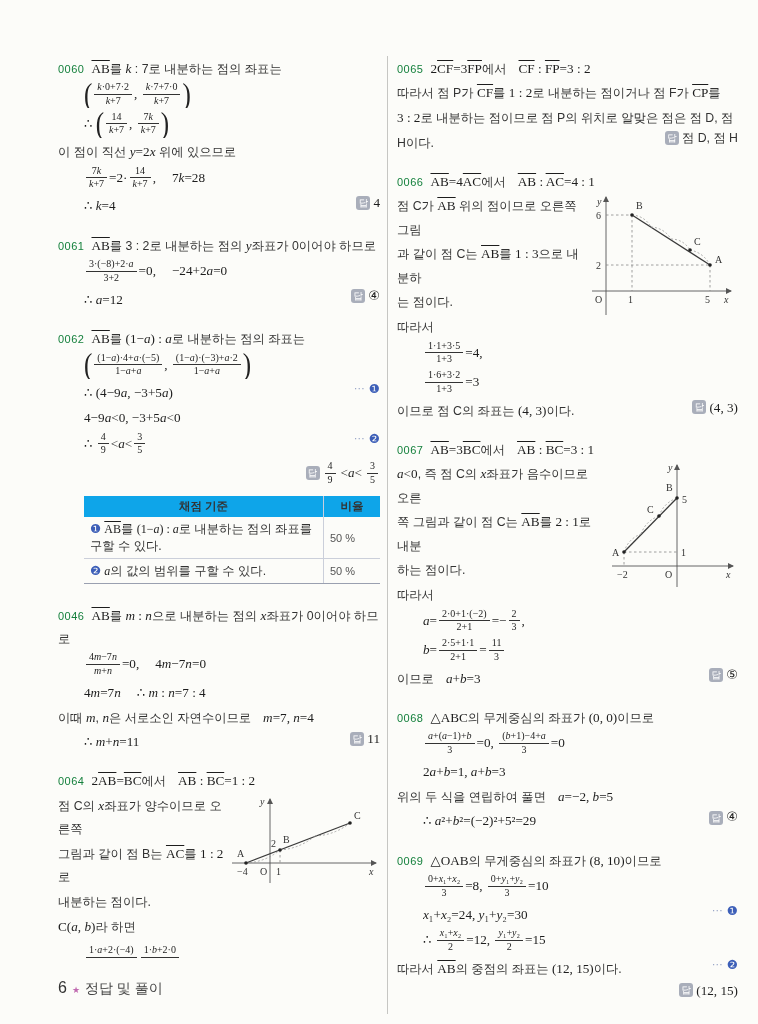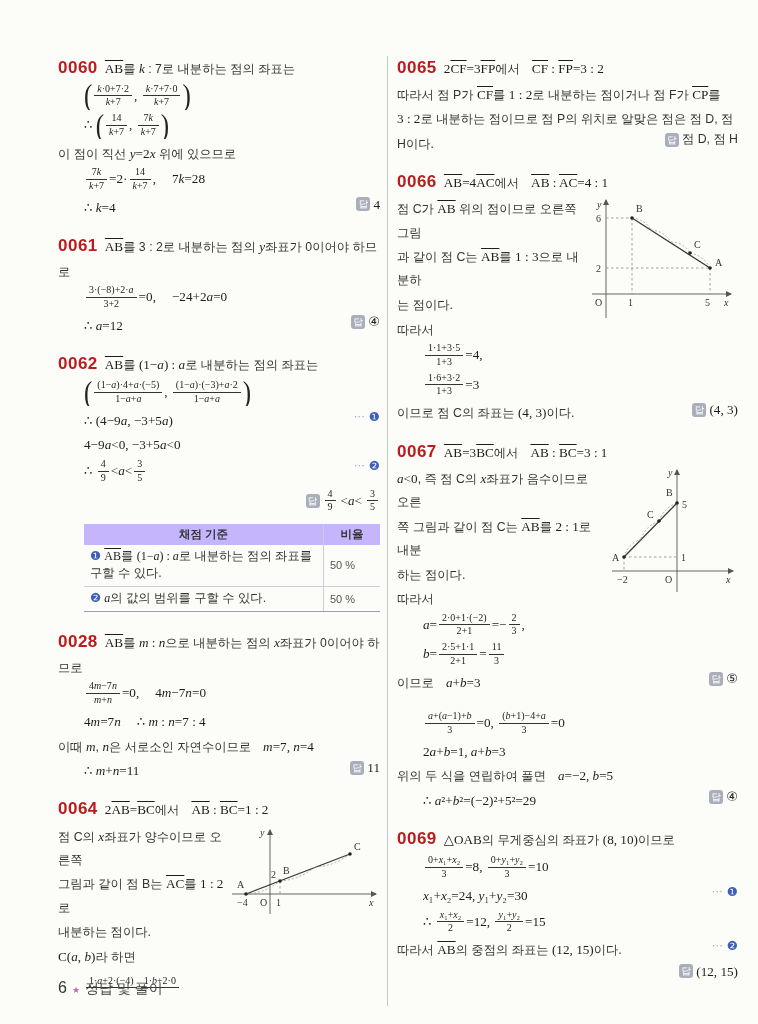--- a/index.html
+++ b/index.html
@@ -7,41 +7,41 @@
         font-family:"Liberation Sans",sans-serif;color:#333;}
   .cols{display:flex;padding:54px 20px 0 58px;}
   .colL{width:322px;flex:none;}
   .divider{flex:none;width:1px;background:#c6c6c3;margin:2px 9px 0 7px;}
   .colR{flex:1;min-width:0;}
   .prob{margin-bottom:13px;overflow:hidden;}
   .ln{margin:1.5px 0;line-height:1.45;overflow:hidden;}
   .i1{margin-left:26px;}
   .clr{clear:right;}
   .rt{float:right;display:flex;align-items:center;gap:3px;margin-left:8px;}
-  .pnum{color:#b91c1c;font-weight:bold;font-size:17px;margin-right:7px;letter-spacing:.5px;}
+  .pnum{color:#15803d;font-weight:normal;font-size:11px;margin-right:7px;letter-spacing:.5px;}
   .kt{font-size:12.3px;color:#333;}
   .mt{font-family:"Liberation Serif",serif;font-size:13.2px;color:#1d1d1d;}
   .mt i{font-style:italic;}
   .ovl{text-decoration:overline;}
   .frac{display:inline-flex;flex-direction:column;vertical-align:middle;text-align:center;
         font-family:"Liberation Serif",serif;font-size:10px;color:#1d1d1d;margin:1px 2px;line-height:1.25;}
   .frac i{font-style:italic;}
   .fn{border-bottom:1px solid #333;padding:0 3px;}
   .fd{padding:0 3px;}
   .bigp{font-family:"Liberation Serif",serif;font-size:25px;font-weight:300;display:inline-block;
         transform:scaleY(1.25);vertical-align:middle;color:#222;line-height:1;}
   .ansbox{display:inline-block;min-width:14px;height:14px;background:#a9aeba;color:#fff;border-radius:3px;
         font-size:9.5px;line-height:14px;text-align:center;vertical-align:1px;font-family:"Liberation Sans",sans-serif;}
   .circ{font-family:"DejaVu Sans",sans-serif;font-size:13px;color:#222;}
   .bnum{color:#3d5fb8;font-size:12.5px;font-family:"DejaVu Sans",sans-serif;}
   .lead{color:#9aa6c8;font-size:11px;letter-spacing:1px;}
   .gfloat{float:right;margin:0 0 2px 6px;}
   .crit{border-collapse:collapse;margin:9px 0 4px 0;color:#555;width:100%;}
   .crit.ind{margin-left:26px;width:calc(100% - 26px);}
-  .crit th{background:#c4b5fd;color:#333;font-size:11.5px;font-weight:bold;padding:3px 6px;}
+  .crit th{background:#0ea5e9;color:#333;font-size:11.5px;font-weight:bold;padding:3px 6px;}
   .crit th.pct{width:44px;border-left:1px solid #c9cede;}
   .crit td{font-size:11px;padding:3.5px 6px;border-bottom:1px solid #cbcfda;text-align:left;}
   .crit td.pct{text-align:left;border-left:1px solid #cbcfda;}
   .crit tr.last td{border-bottom:1px solid #9aa0b0;margin-top:27px;}
   .crit .mt{font-size:12px;}
   .footer{position:absolute;left:58px;bottom:26px;display:flex;align-items:baseline;gap:5px;}
   .pgnum{font-size:16px;color:#333;}
   .star{color:#c06ab0;font-size:9px;}
   .flabel{font-size:14px;color:#444;}
   svg text{font-family:"Liberation Serif",serif;}
@@ -143,21 +143,21 @@
                 <td class="pct">50 %</td>
               </tr>
               <tr class="last">
                 <td><span class="bnum">❷</span> <span class="mt"><i>a</i></span><span class="kt">의 값의 범위를 구할 수 있다.</span></td>
                 <td class="pct">50 %</td>
               </tr>
             </tbody>
           </table>
         </div>
         <div class="prob">
-          <div class="ln"><span class="pnum">0028</span><span class="mt ovl">AB</span><span class="kt">를 </span><span class="mt"><i>m</i> : <i>n</i></span><span class="kt">으로 내분하는 점의 </span><span class="mt"><i>x</i></span><span class="kt">좌표가 0이어야 하므로</span></div>
+          <div class="ln"><span class="pnum">0046</span><span class="mt ovl">AB</span><span class="kt">를 </span><span class="mt"><i>m</i> : <i>n</i></span><span class="kt">으로 내분하는 점의 </span><span class="mt"><i>x</i></span><span class="kt">좌표가 0이어야 하므로</span></div>
           <div class="ln i1"><span class="frac">
               <span class="fn">4<i>m</i>−7<i>n</i></span>
               <span class="fd"><i>m</i>+<i>n</i></span>
             </span><span class="mt">=0,</span><span style="display: inline-block; width: 16px;"></span><span class="mt">4<i>m</i>−7<i>n</i>=0</span></div>
           <div class="ln i1"><span class="mt">4<i>m</i>=7<i>n</i></span><span style="display: inline-block; width: 16px;"></span><span class="mt">∴ <i>m</i> : <i>n</i>=7 : 4</span></div>
           <div class="ln"><span class="kt">이때 </span><span class="mt"><i>m</i></span><span class="kt">, </span><span class="mt"><i>n</i></span><span class="kt">은 서로소인 자연수이므로</span><span style="display: inline-block; width: 12px;"></span><span class="mt"><i>m</i>=7, <i>n</i>=4</span></div>
           <div class="ln i1"><span class="rt">
               <span class="ansbox">답</span>
               <span class="mt">11</span>
             </span><span class="mt">∴ <i>m</i>+<i>n</i>=11</span></div>
@@ -299,20 +299,21 @@
             </span><span class="mt">=</span><span class="frac">
               <span class="fn">11</span>
               <span class="fd">3</span>
             </span></div>
           <div class="ln clr"><span class="rt">
               <span class="ansbox">답</span>
               <span class="circ">⑤</span>
             </span><span class="kt">이므로</span><span style="display: inline-block; width: 12px;"></span><span class="mt"><i>a</i>+<i>b</i>=3</span></div>
         </div>
         <div class="prob">
+          <div class="ln"><span class="pnum">0068</span><span class="mt">△ABC</span><span class="kt">의 무게중심의 좌표가 </span><span class="mt">(0, 0)</span><span class="kt">이므로</span></div>
           <div class="ln i1"><span class="frac">
               <span class="fn"><i>a</i>+(<i>a</i>−1)+<i>b</i></span>
               <span class="fd">3</span>
             </span><span class="mt">=0, </span><span class="frac">
               <span class="fn">(<i>b</i>+1)−4+<i>a</i></span>
               <span class="fd">3</span>
             </span><span class="mt">=0</span></div>
           <div class="ln i1"><span class="mt">2<i>a</i>+<i>b</i>=1, <i>a</i>+<i>b</i>=3</span></div>
           <div class="ln"><span class="kt">위의 두 식을 연립하여 풀면</span><span style="display: inline-block; width: 12px;"></span><span class="mt"><i>a</i>=−2, <i>b</i>=5</span></div>
           <div class="ln i1"><span class="rt">

